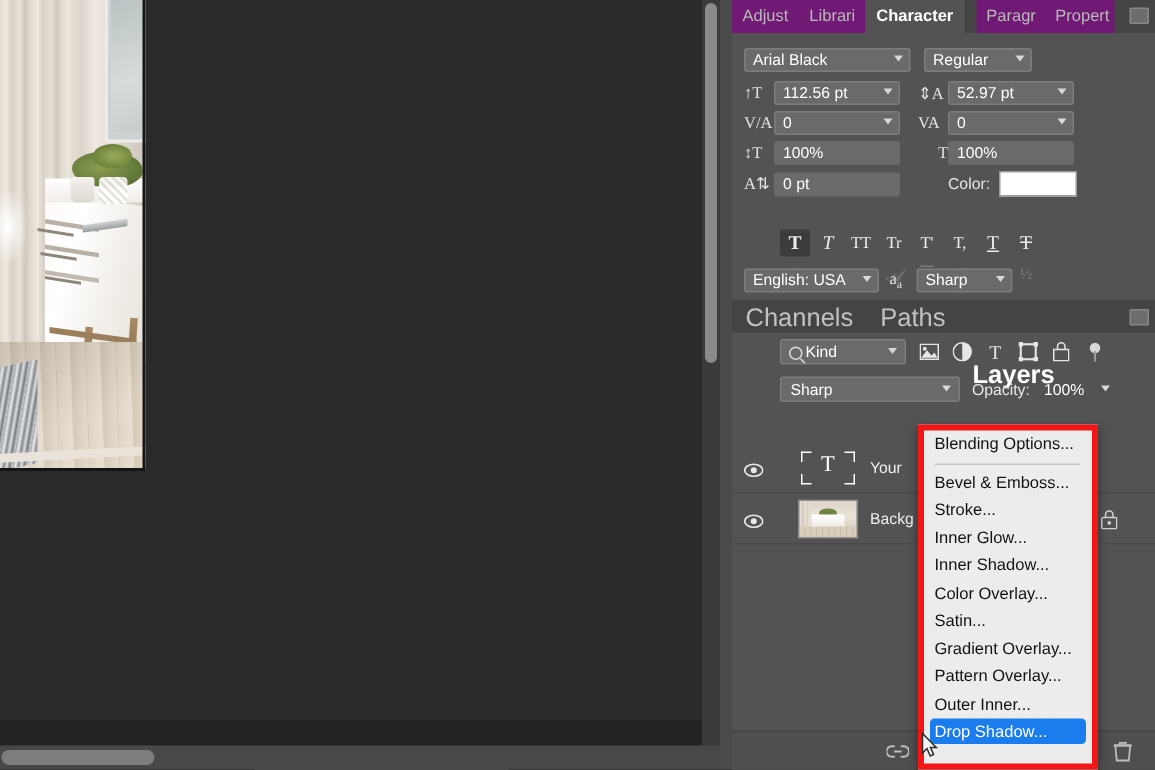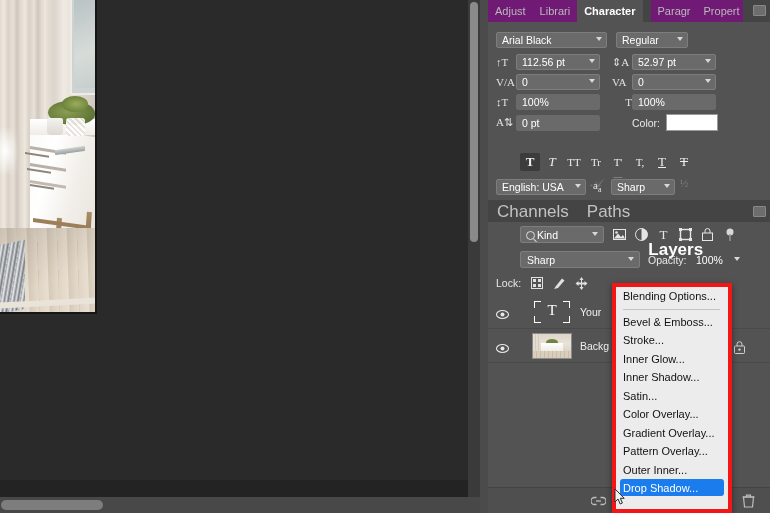--- a/index.html
+++ b/index.html
@@ -496,42 +496,20 @@
     <div id="blend-row">
       <div id="blend-select">
         <span>Sharp</span>
         <span class="caret" style="right:5px;top:5px;"></span>
       </div>
       <span id="opacity-label">Opacity:</span>
       <div id="opacity-value">100%</div>
       <span id="opacity-caret"></span>
     </div>
 
-    <div id="lock-row">
-      <span id="lock-label">Lock:</span>
-      <div class="lockic" style="left:42px;">
-        <svg width="12" height="12" viewBox="0 0 12 12">
-            <rect x="0.5" y="0.5" width="11" height="11" fill="none" stroke="#e0e0e0"></rect>
-            <rect x="2" y="2" width="3" height="3" fill="#e0e0e0"></rect>
-            <rect x="7" y="2" width="3" height="3" fill="#e0e0e0"></rect>
-            <rect x="2" y="7" width="3" height="3" fill="#e0e0e0"></rect>
-            <rect x="7" y="7" width="3" height="3" fill="#e0e0e0"></rect>
-          </svg>
-      </div>
-      <div class="lockic" style="left:64px;">
-        <svg width="13" height="13" viewBox="0 0 13 13">
-            <path d="M1 12 L3 9 L9 1.5 L11.5 3.5 L5 11 Z" fill="#e0e0e0"></path>
-          </svg>
-      </div>
-      <div class="lockic" style="left:86px;">
-        <svg width="13" height="13" viewBox="0 0 13 13">
-            <path d="M6.5 0 L8.5 3 H7 V5.5 H9.5 V4 L12.5 6.5 L9.5 9 V7.5 H7 V10 H8.5 L6.5 13 L4.5 10 H6 V7.5 H3.5 V9 L0.5 6.5 L3.5 4 V5.5 H6 V3 H4.5 Z" fill="#e0e0e0"></path>
-          </svg>
-      </div>
-    </div>
 
     <div class="layer-row" style="top:93px;">
       <span class="layer-eye">
         <svg width="13" height="11" viewBox="0 0 13 11">
             <ellipse cx="6.5" cy="5.5" rx="6" ry="4" fill="none" stroke="#e8e8e8" stroke-width="1.1"></ellipse>
             <circle cx="6.5" cy="5.5" r="2" fill="#e8e8e8"></circle>
           </svg>
       </span>
       <span class="layer-thumb" id="tl-thumb">
         <span class="corner c1"></span>
@@ -587,22 +565,22 @@
   </div>
 </div>
 
 <div id="context-menu">
   <div class="mi">Blending Options...</div>
   <div class="msep"></div>
   <div class="mi">Bevel &amp; Emboss...</div>
   <div class="mi">Stroke...</div>
   <div class="mi">Inner Glow...</div>
   <div class="mi">Inner Shadow...</div>
+  <div class="mi">Color Overlay...</div>
   <div class="mi">Satin...</div>
-  <div class="mi">Color Overlay...</div>
   <div class="mi">Gradient Overlay...</div>
   <div class="mi">Pattern Overlay...</div>
   <div class="mi">Outer Inner...</div>
   <div class="mi selected">Drop Shadow...</div>
 </div>
 
 <div id="cursor">
   <svg width="12" height="18" viewBox="0 0 12 18">
     <path d="M1 1 L1 14 L4 11 L6.2 16 L8.4 15 L6.3 10.3 L10.2 10.3 Z" fill="#f2f2f2" stroke="#2b2b2b" stroke-width="1"></path>
   </svg>

